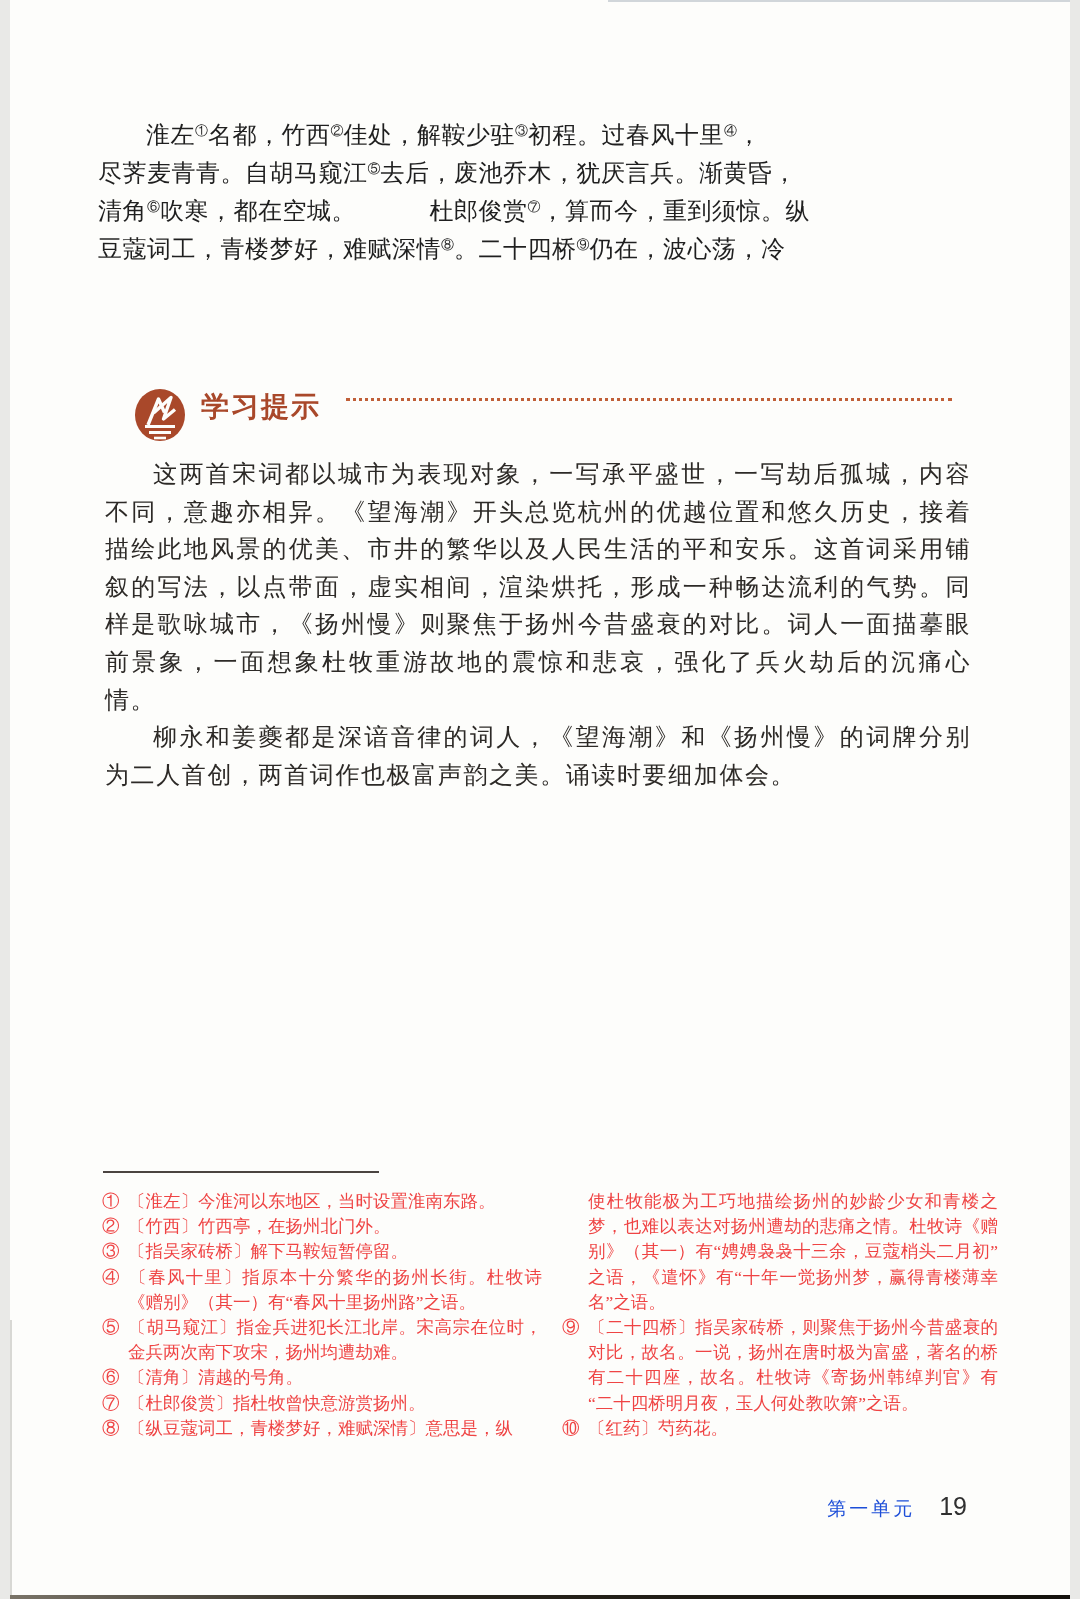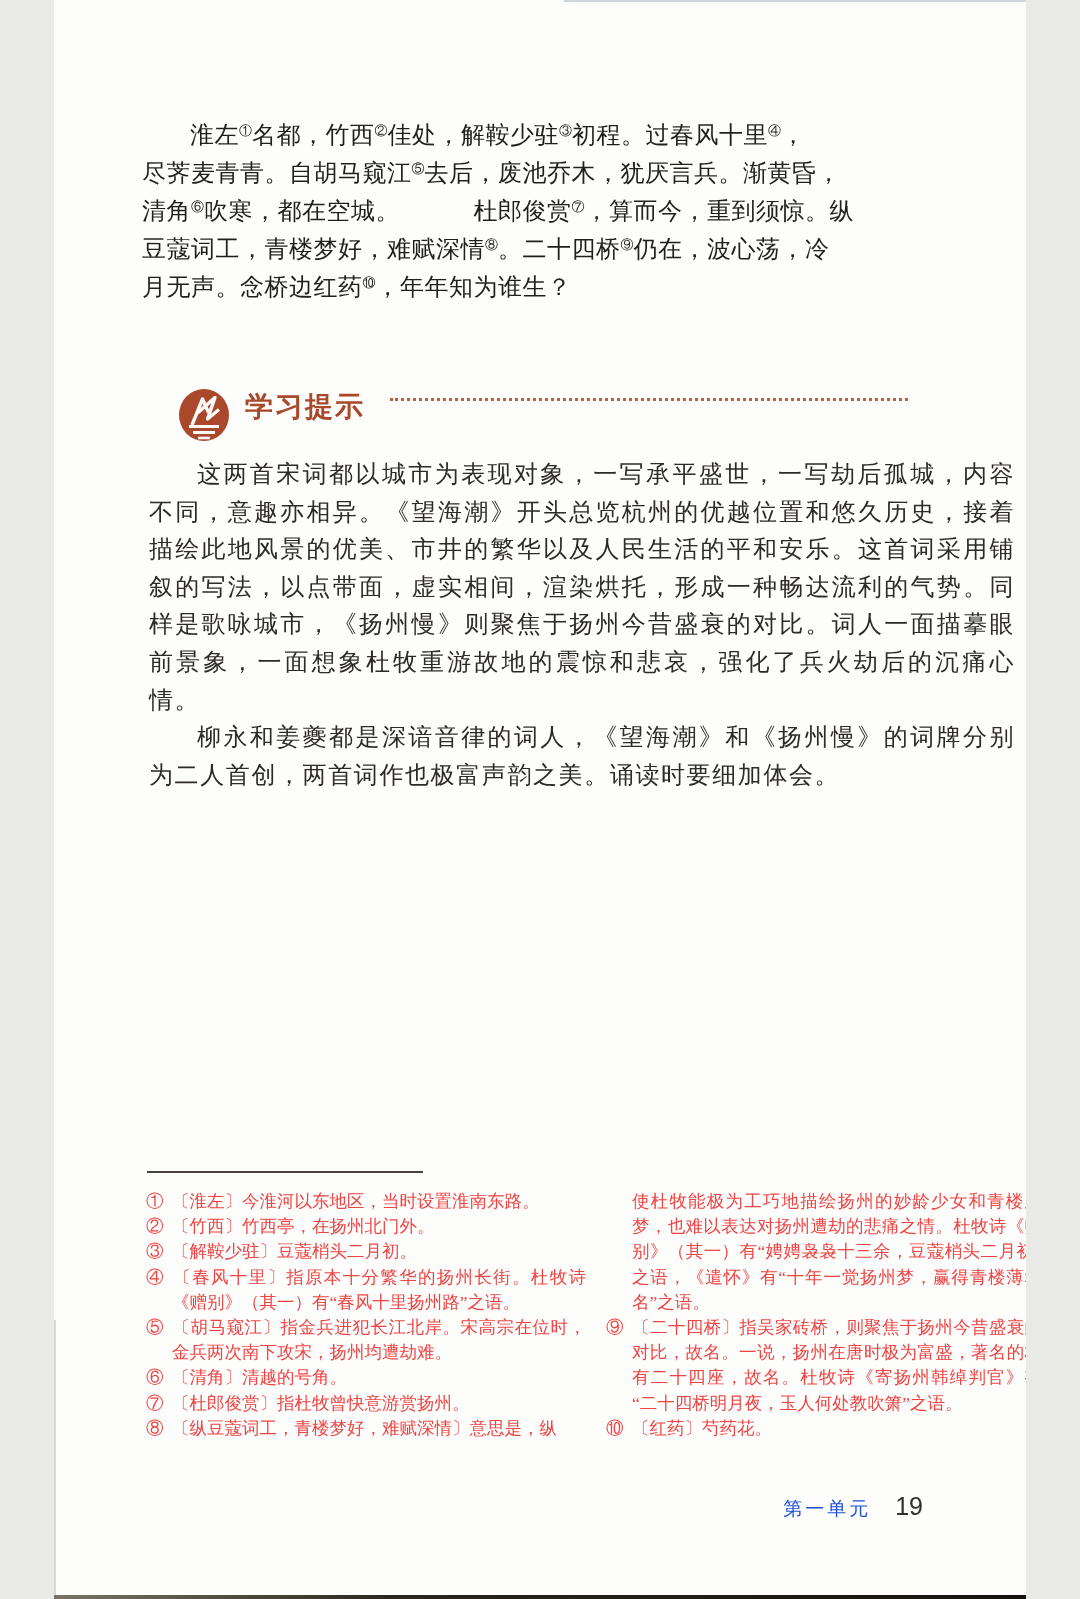--- a/index.html
+++ b/index.html
@@ -1,18 +1,18 @@
 <!DOCTYPE html>
 <html lang="zh"><head>
 <meta charset="utf-8">
 <style>
   html,body{margin:0;padding:0;background:#e9e9e7;}
   .page{
     position:relative;
-    width:972px;height:1599px;
+    width:1060px;height:1599px;
     margin:0 auto;
     background:#fdfdfb;
     overflow:hidden;
     font-family:"Liberation Serif","DejaVu Serif",serif;
     color:#2b2b2b;
   }
   
   .poem{
     position:absolute;left:88px;top:116px;width:680px;
     font-size:24px;line-height:38px;color:#1f1f1f;
@@ -88,21 +88,20 @@
 </head>
 <body>
 
 <div class="page">
 
   <div class="poem">
     <p class="first">淮左<sup>①</sup>名都，竹西<sup>②</sup>佳处，解鞍少驻<sup>③</sup>初程。过春风十里<sup>④</sup>，</p>
     <p>尽荠麦青青。自胡马窥江<sup>⑤</sup>去后，废池乔木，犹厌言兵。渐黄昏，</p>
     <p>清角<sup>⑥</sup>吹寒，都在空城。　　　杜郎俊赏<sup>⑦</sup>，算而今，重到须惊。纵</p>
     <p>豆蔻词工，青楼梦好，难赋深情<sup>⑧</sup>。二十四桥<sup>⑨</sup>仍在，波心荡，冷</p>
-    <p>月无声。念桥边红药<sup>⑩</sup>，年年知为谁生？</p>
   </div>
 
   <div class="tips-header">
     <svg class="tips-icon" viewBox="0 0 52 54" xmlns="http://www.w3.org/2000/svg">
       <ellipse cx="26" cy="27" rx="25" ry="26" fill="#a9482a"></ellipse>
       <path d="M14 37 L24.5 11 L30.5 24.5" fill="none" stroke="#fdfdfb" stroke-width="3.4" stroke-linejoin="round"></path>
       <path d="M19.5 25 L37 9.5 L29.5 31 L41 21.5" fill="none" stroke="#fdfdfb" stroke-width="3.4" stroke-linejoin="round"></path>
       <path d="M11 38.5 H41" stroke="#fdfdfb" stroke-width="3"></path>
       <path d="M15 44.5 H37" stroke="#fdfdfb" stroke-width="3"></path>
       <path d="M20 50 H32" stroke="#fdfdfb" stroke-width="2.6"></path>
@@ -115,21 +114,21 @@
     <p>这两首宋词都以城市为表现对象，一写承平盛世，一写劫后孤城，内容不同，意趣亦相异。《望海潮》开头总览杭州的优越位置和悠久历史，接着描绘此地风景的优美、市井的繁华以及人民生活的平和安乐。这首词采用铺叙的写法，以点带面，虚实相间，渲染烘托，形成一种畅达流利的气势。同样是歌咏城市，《扬州慢》则聚焦于扬州今昔盛衰的对比。词人一面描摹眼前景象，一面想象杜牧重游故地的震惊和悲哀，强化了兵火劫后的沉痛心情。</p>
     <p>柳永和姜夔都是深谙音律的词人，《望海潮》和《扬州慢》的词牌分别为二人首创，两首词作也极富声韵之美。诵读时要细加体会。</p>
   </div>
 
   <div class="fn-rule"></div>
 
   <div class="footnotes">
     <div class="fn-col">
       <p class="fn"><span class="fn-marker">①</span><span>〔淮左〕今淮河以东地区，当时设置淮南东路。</span></p>
       <p class="fn"><span class="fn-marker">②</span><span>〔竹西〕竹西亭，在扬州北门外。</span></p>
-      <p class="fn"><span class="fn-marker">③</span><span>〔解鞍少驻〕豆蔻梢头二月初。</span></p>
+      <p class="fn"><span class="fn-marker">③</span><span>〔指吴家砖桥〕解下马鞍短暂停留。</span></p>
       <p class="fn"><span class="fn-marker">④</span><span>〔春风十里〕指原本十分繁华的扬州长街。杜牧诗《赠别》（其一）有“春风十里扬州路”之语。</span></p>
       <p class="fn"><span class="fn-marker">⑤</span><span>〔胡马窥江〕指金兵进犯长江北岸。宋高宗在位时，金兵两次南下攻宋，扬州均遭劫难。</span></p>
       <p class="fn"><span class="fn-marker">⑥</span><span>〔清角〕清越的号角。</span></p>
       <p class="fn"><span class="fn-marker">⑦</span><span>〔杜郎俊赏〕指杜牧曾快意游赏扬州。</span></p>
       <p class="fn"><span class="fn-marker">⑧</span><span>〔纵豆蔻词工，青楼梦好，难赋深情〕意思是，纵</span></p>
     </div>
     <div class="fn-col right">
       <p class="fn"><span>使杜牧能极为工巧地描绘扬州的妙龄少女和青楼之梦，也难以表达对扬州遭劫的悲痛之情。杜牧诗《赠别》（其一）有“娉娉袅袅十三余，豆蔻梢头二月初”之语，《遣怀》有“十年一觉扬州梦，赢得青楼薄幸名”之语。</span></p>
       <p class="fn"><span class="fn-marker">⑨</span><span>〔二十四桥〕指吴家砖桥，则聚焦于扬州今昔盛衰的对比，故名。一说，扬州在唐时极为富盛，著名的桥有二十四座，故名。杜牧诗《寄扬州韩绰判官》有“二十四桥明月夜，玉人何处教吹箫”之语。</span></p>
       <p class="fn"><span class="fn-marker">⑩</span><span>〔红药〕芍药花。</span></p>

